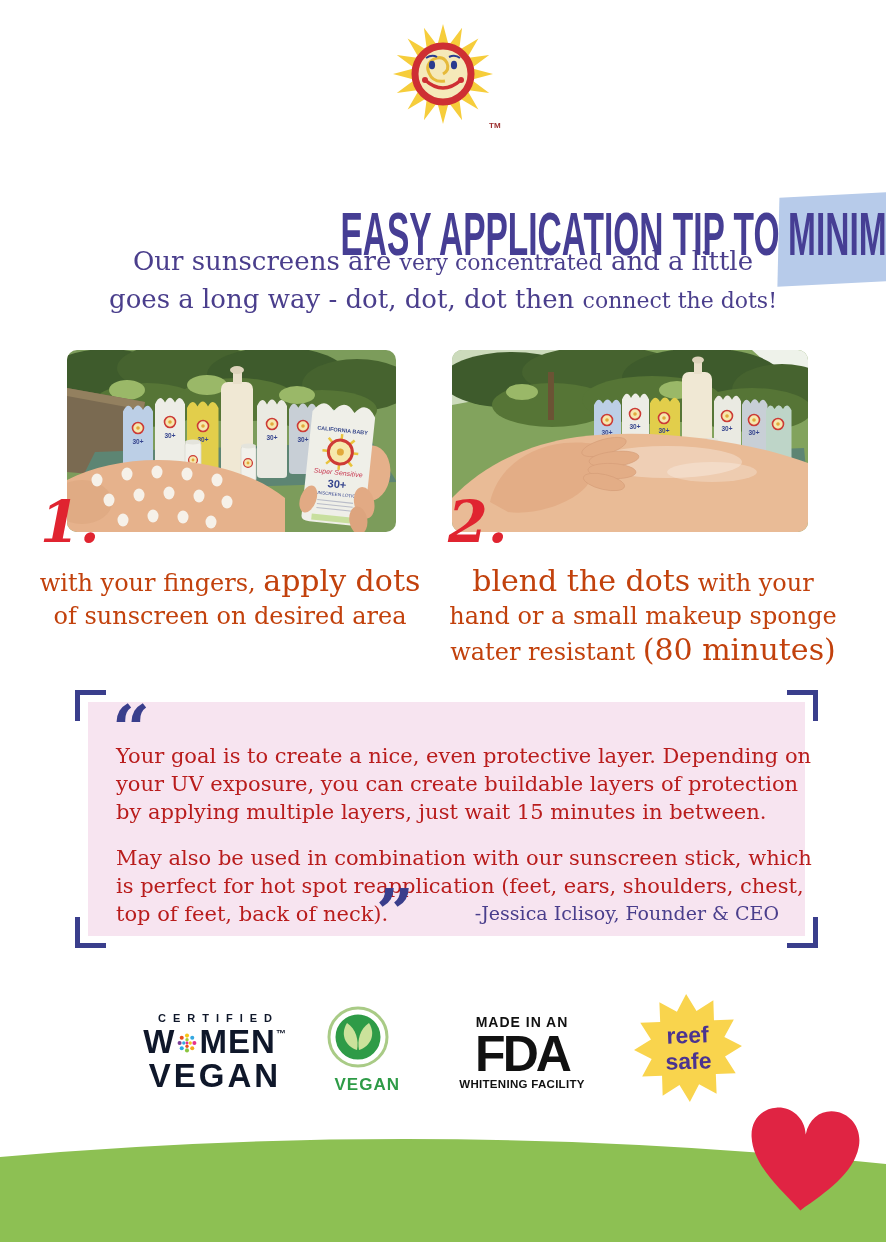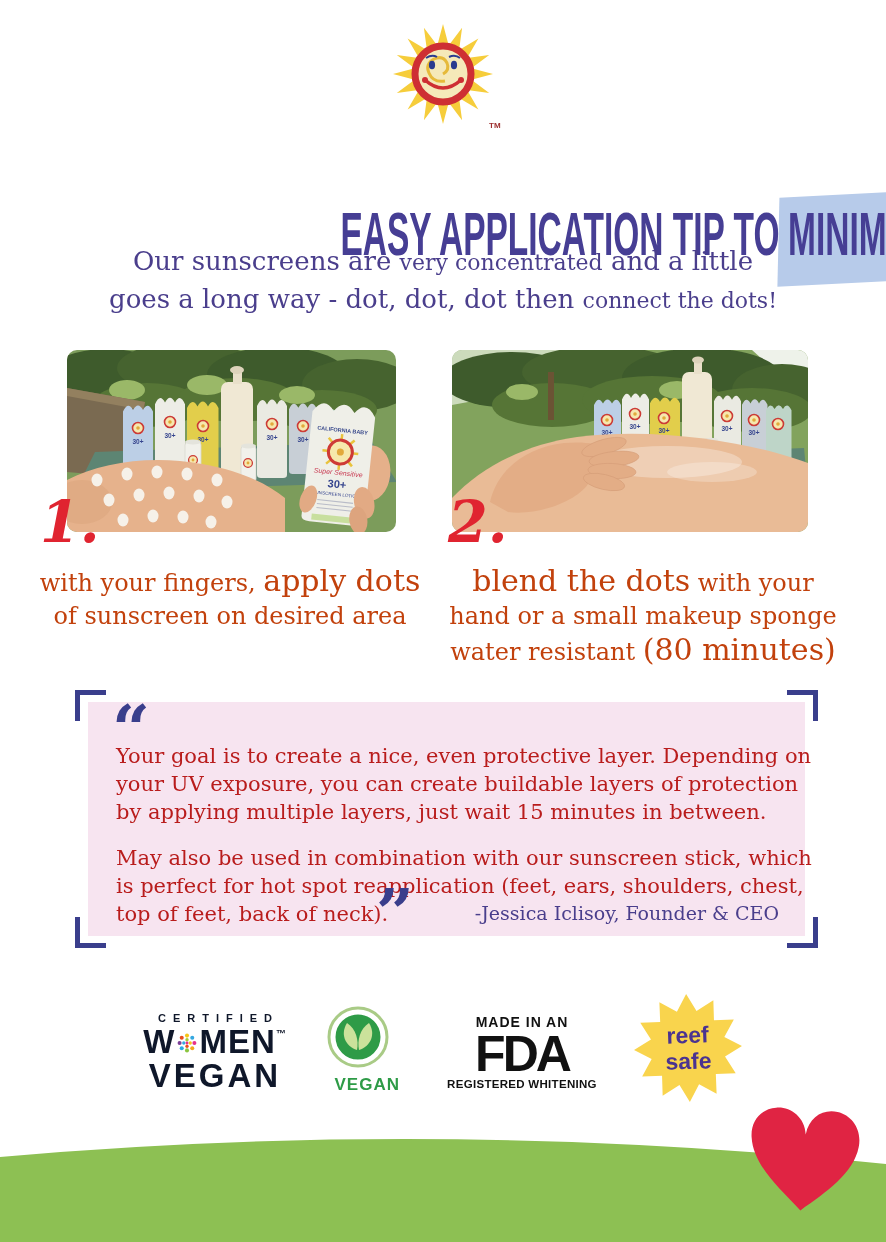--- a/index.html
+++ b/index.html
@@ -341,21 +341,21 @@
       <circle cx="32" cy="31" r="24.5" fill="#2E9B47" stroke="#FFFFFF" stroke-width="4"></circle>
       <path d="M21,17 C14,28 19,40 31,44 C33,34 30,23 21,17 Z" fill="#CBE29B"></path>
       <path d="M43,17 C50,28 45,40 33,44 C31,34 34,23 43,17 Z" fill="#CBE29B"></path>
     </svg>
     <div class="vegan-label">VEGAN</div>
   </div>
 
   <div class="badge fda">
     <div class="top">MADE IN AN</div>
     <div class="name">FDA</div>
-    <div class="bottom">REGISTERED WHITENING</div>
+    <div class="bottom">WHITENING FACILITY</div>
   </div>
 
   <div class="badge reef">
     <svg width="124" height="114" viewBox="0 0 124 114">
       <g transform="rotate(-2 62 57)">
         <polygon fill="#F9D44D" points="116,57 98.7,66.8 108.8,84 88.9,83.9 89,103.8 71.8,93.7 62,111 52.2,93.7 35,103.8 35.1,83.9 15.2,84 25.3,66.8 8,57 25.3,47.2 15.2,30 35.1,30.1 35,10.2 52.2,20.3 62,3 71.8,20.3 89,10.2 88.9,30.1 108.8,30 98.7,47.2"></polygon>
         <text x="62" y="52" font-size="23" font-weight="bold" fill="#4A3390" text-anchor="middle" font-family="Liberation Sans, sans-serif">reef</text>
         <text x="62" y="78" font-size="23" font-weight="bold" fill="#4A3390" text-anchor="middle" font-family="Liberation Sans, sans-serif">safe</text>
       </g>
     </svg>

